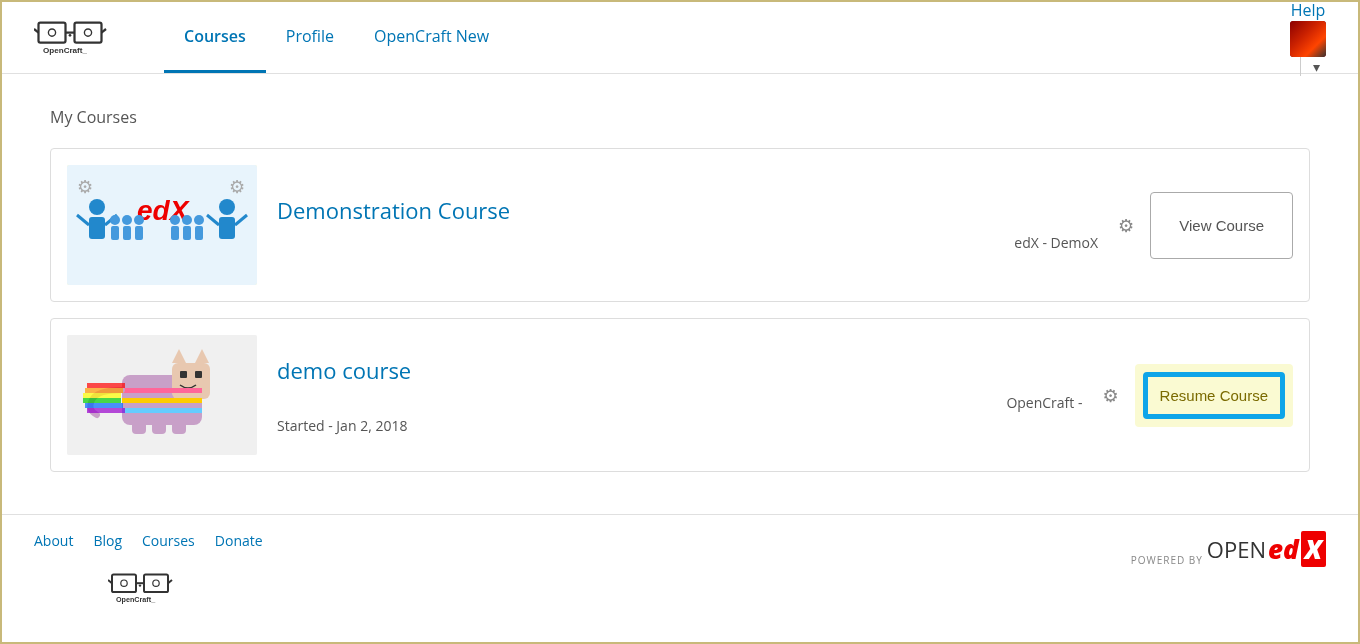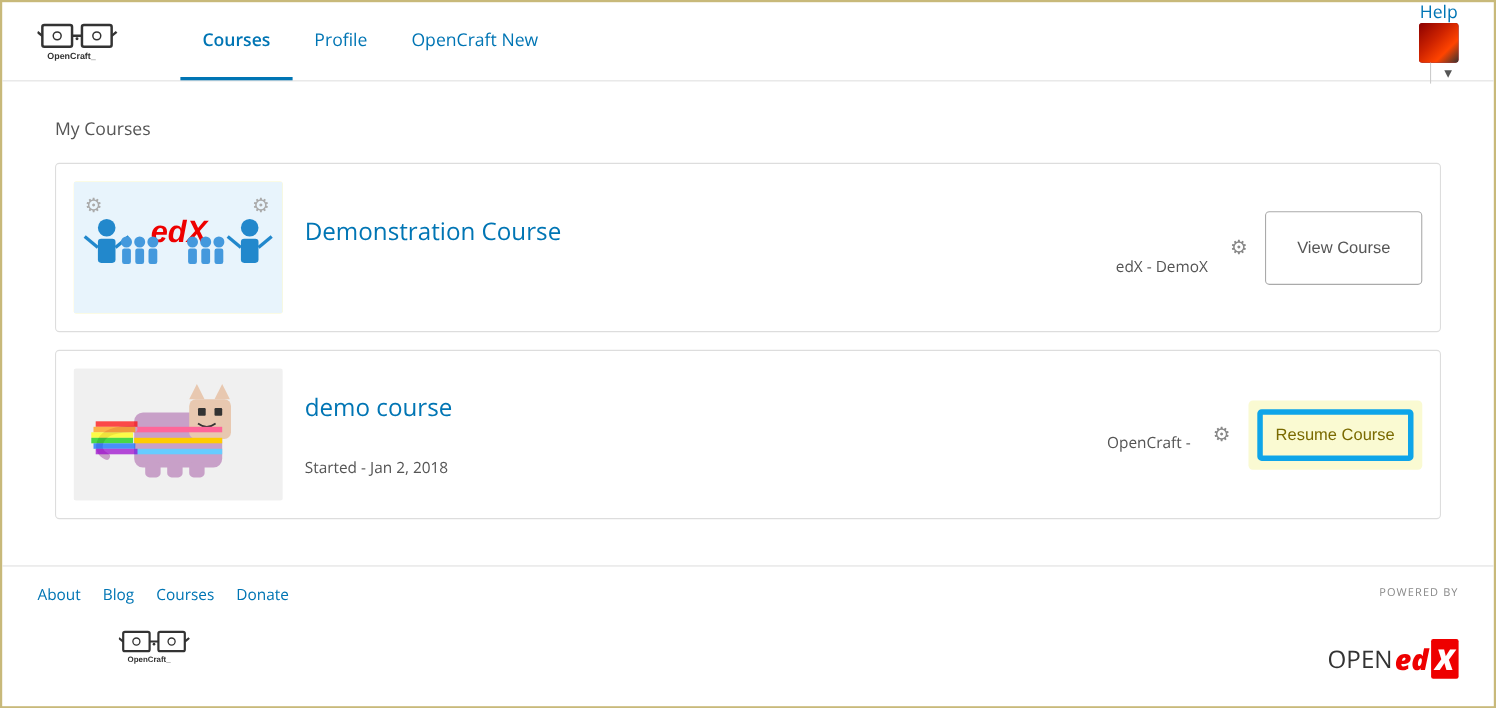--- a/index.html
+++ b/index.html
@@ -244,39 +244,37 @@
 
     .footer-link {
       color: #0075b4;
       text-decoration: none;
       font-size: 14px;
       cursor: pointer;
     }
 
     .footer-right {
       display: flex;
-      flex-direction: column;
       align-items: flex-end;
       gap: 4px;
     }
 
     .powered-by {
       font-size: 10px;
       color: #888;
       text-transform: uppercase;
       letter-spacing: 1px;
     }
 
     .openedx-logo {
       display: flex;
       align-items: center;
       gap: 2px;
       font-size: 24px;
       font-weight: 700;
-      margin-top: 32px;
     }
 
     .openedx-open {
       color: #333;
       font-size: 22px;
       font-weight: 400;
     }
 
     
     .opencraft-logo {

